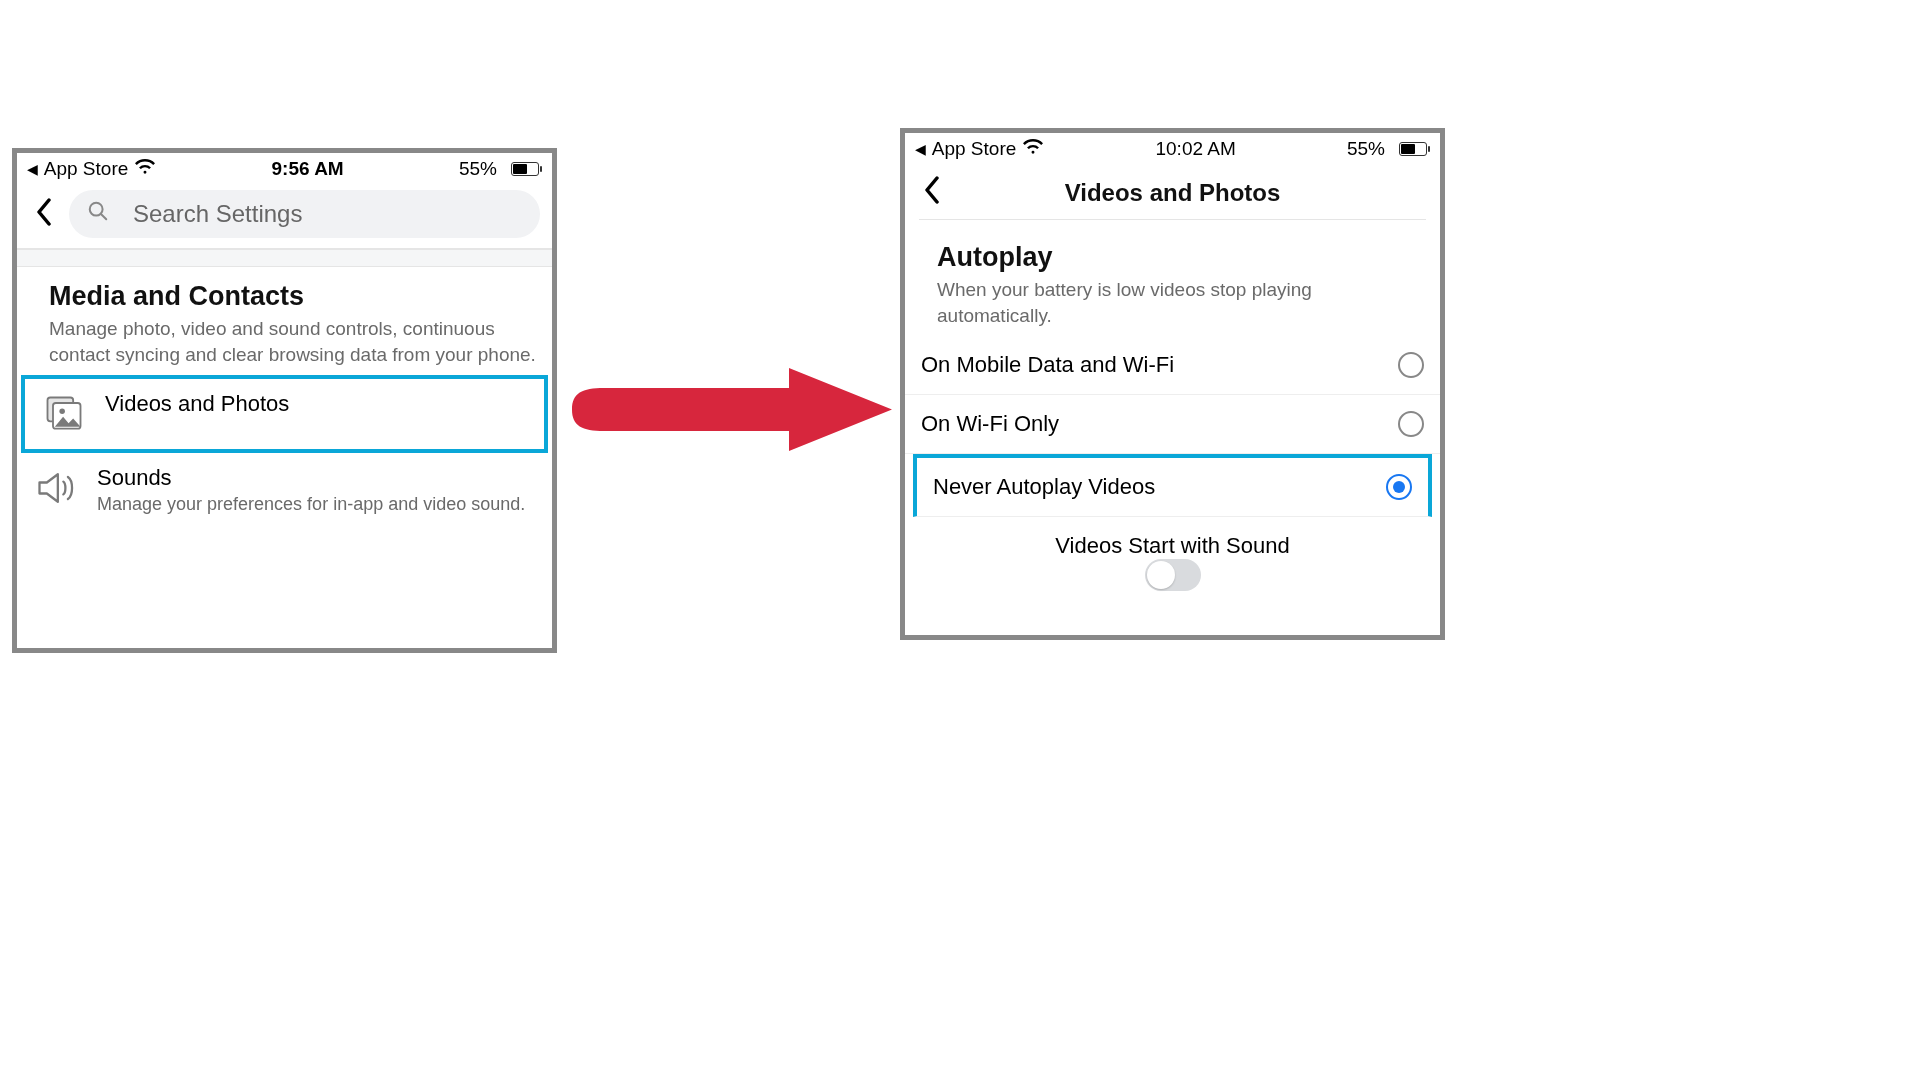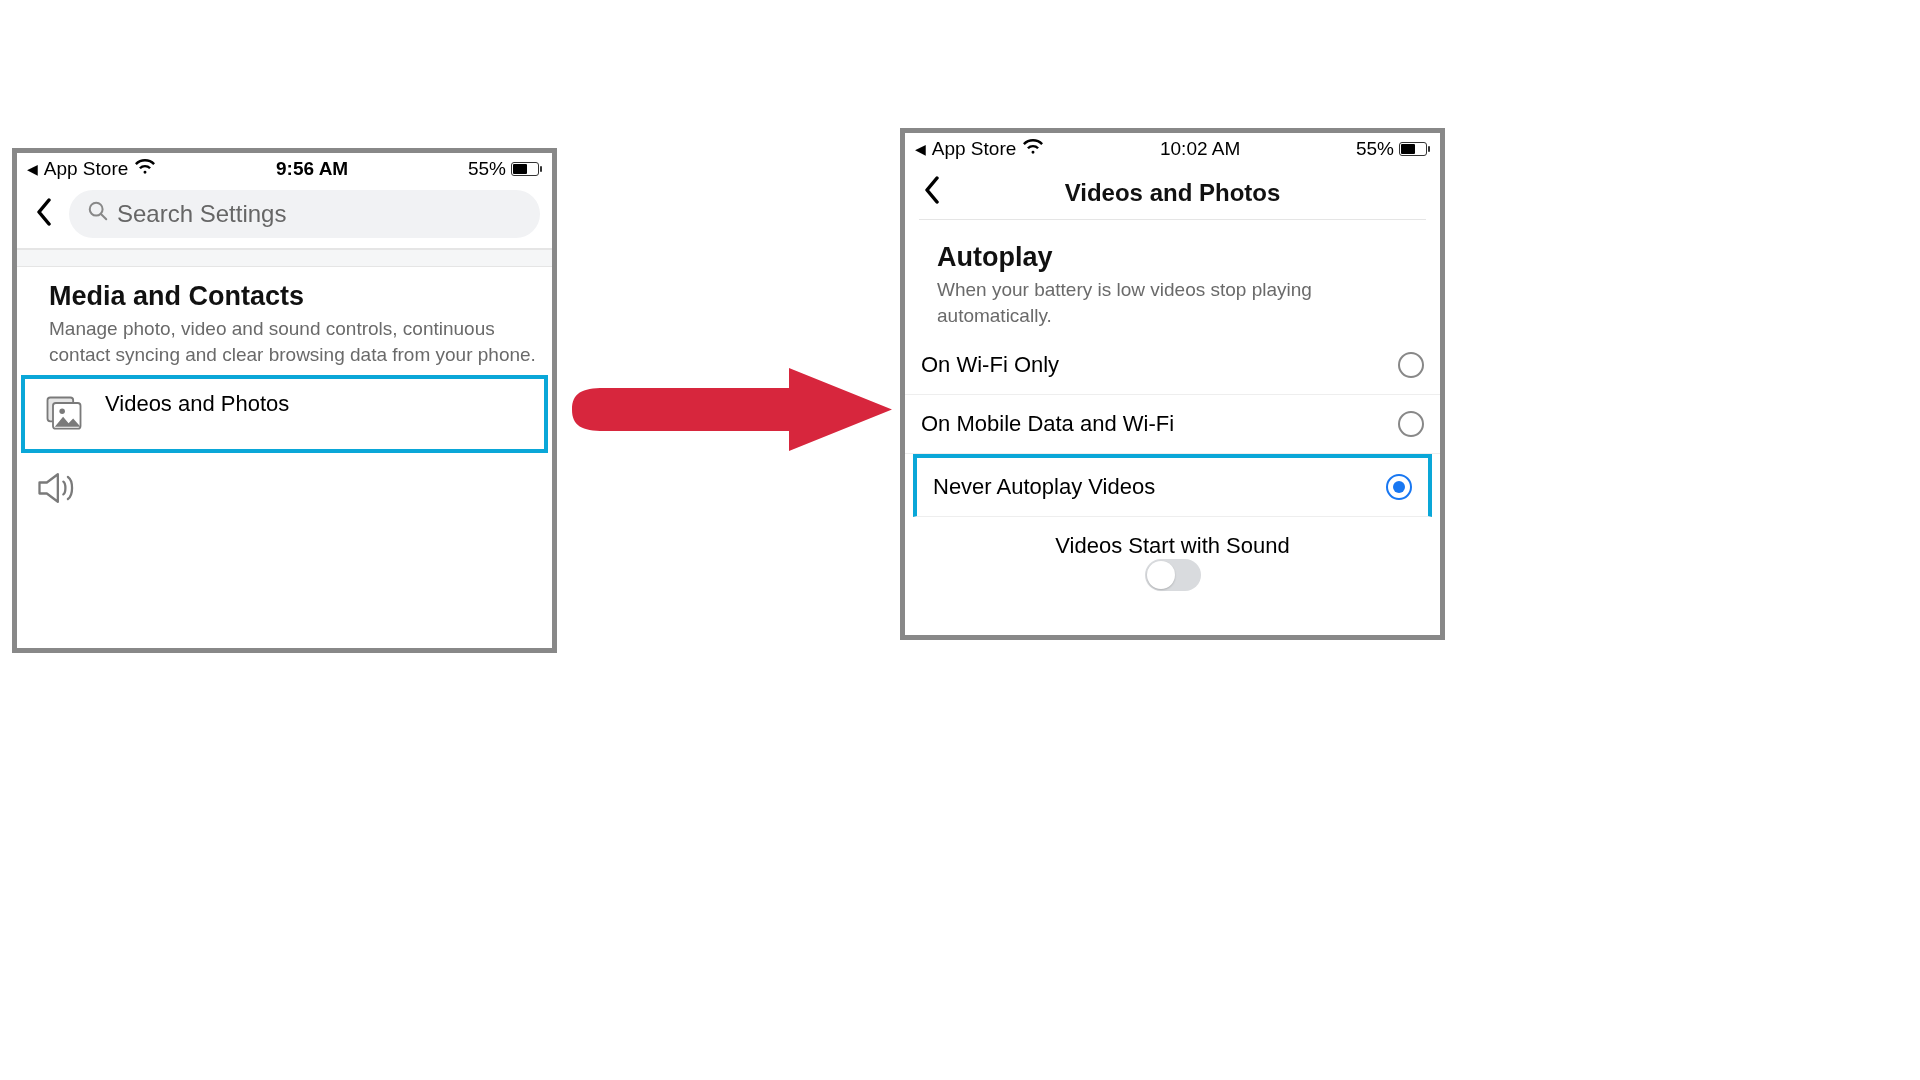--- a/index.html
+++ b/index.html
@@ -31,21 +31,21 @@
   .status-bar {
     display: flex;
     align-items: center;
     justify-content: space-between;
     padding: 4px 10px 2px 10px;
     font-size: 19px;
     font-weight: 500;
     color: #000;
   }
   .status-left { display: flex; align-items: center; gap: 6px; }
-  .status-right { display: flex; align-items: center; gap: 5px; }
+  .status-right { display: flex; align-items: center; gap: 14px; }
   .tri-left { font-size: 14px; }
   .wifi svg { width: 22px; height: 18px; }
   .battery {
     display: inline-flex; align-items: center;
   }
   .battery-body {
     width: 28px; height: 14px; border: 1.5px solid #333; border-radius: 3px;
     position: relative; display: inline-block;
   }
   .battery-fill {
@@ -61,21 +61,21 @@
     display: flex; align-items: center; gap: 10px;
     padding: 8px 12px 10px 12px;
   }
   .back-chev {
     font-size: 30px; font-weight: 700; padding: 0 6px; line-height: 1;
   }
   .search-pill {
     flex: 1;
     background: #f1f2f4;
     border-radius: 28px;
-    display: flex; align-items: center; gap: 8px;
+    display: flex; align-items: center; gap: 24px;
     padding: 10px 18px;
     color: #666;
     font-size: 24px;
   }
   .search-pill .mag { color: #8a8a8a; }
   .title-center {
     flex: 1; text-align: center; font-size: 24px; font-weight: 700; color: #111;
   }
 
   .divider-thin { height: 1px; background: #e5e5e5; }
@@ -196,20 +196,24 @@
     </div>
   </div>
 
   <div class="setting-item no-border">
     <div class="setting-icon">
       <svg width="44" height="44" viewBox="0 0 48 48">
         <path d="M6 18v12h8l12 9V9L14 18z" fill="none" stroke="#7a7a7a" stroke-width="2.5" stroke-linejoin="round"></path>
         <path d="M32 17c3 2 3 12 0 14M37 12c6 4 6 20 0 24" fill="none" stroke="#7a7a7a" stroke-width="2.5" stroke-linecap="round"></path>
       </svg>
     </div>
+    <div class="setting-text">
+      <div class="t">Sounds</div>
+      <div class="d">Manage your preferences for in-app and video sound.</div>
+    </div>
   </div>
 </div>
 
 <div class="arrow">
   <svg width="335" height="95" viewBox="0 0 335 95">
     <path d="M8 47.5 C8 31 18 26 40 26 L225 26 L225 6 L328 47.5 L225 89 L225 69 L40 69 C18 69 8 64 8 47.5 Z" fill="#d7263d"></path>
   </svg>
 </div>
 
 <div class="phone phone-right">
@@ -246,25 +250,25 @@
   </div>
 
   <div class="divider-thin" style="margin:0 14px;"></div>
 
   <div class="section-pad" style="padding-top:22px;">
     <div class="sec-title">Autoplay</div>
     <div class="sec-desc">When your battery is low videos stop playing automatically.</div>
   </div>
 
   <div class="radio-row">
+    <span>On Mobile Data and Wi-Fi</span>
+    <span class="radio"></span>
+  </div>
+  <div class="radio-row">
     <span>On Wi-Fi Only</span>
-    <span class="radio"></span>
-  </div>
-  <div class="radio-row">
-    <span>On Mobile Data and Wi-Fi</span>
     <span class="radio"></span>
   </div>
   <div class="radio-row hl-blue" style="margin:0 8px; border-bottom:1px solid #eee;">
     <span>Never Autoplay Videos</span>
     <span class="radio sel">
         <span class="dot"></span>
       </span>
   </div>
 
   <div class="radio-row no-border">

